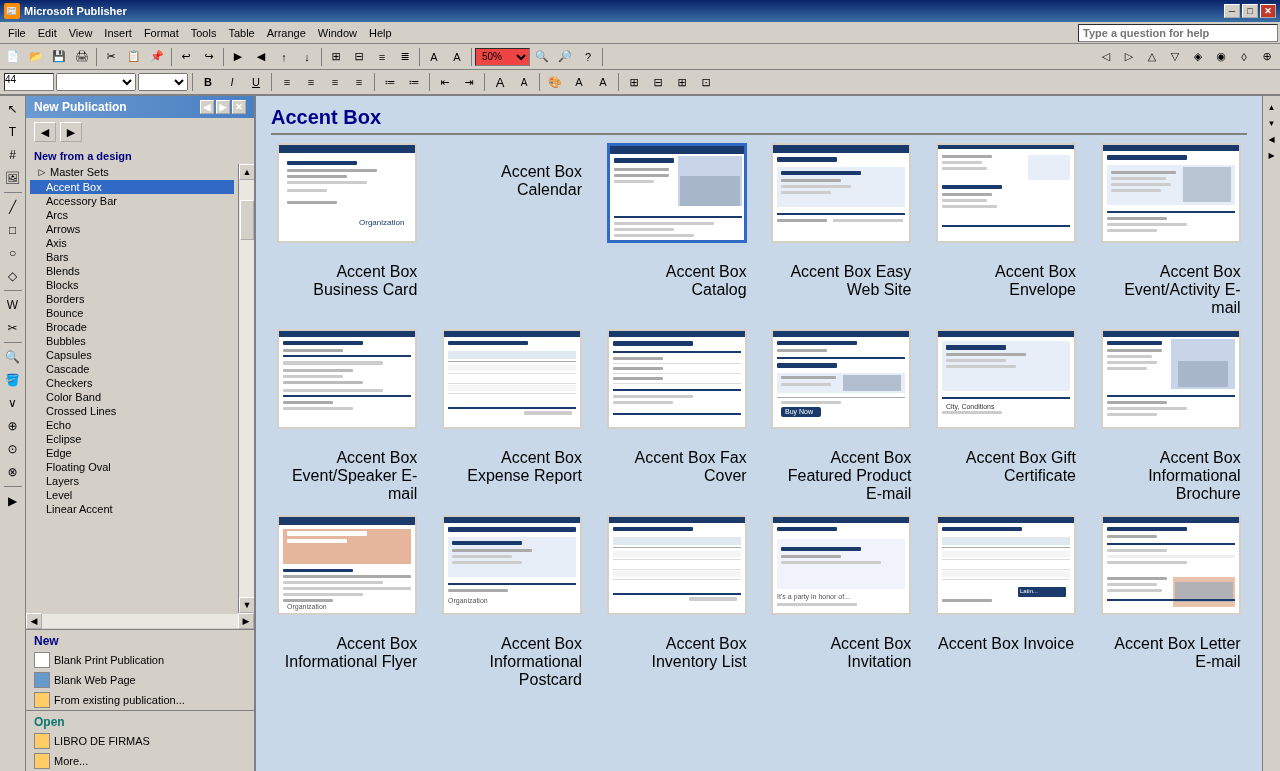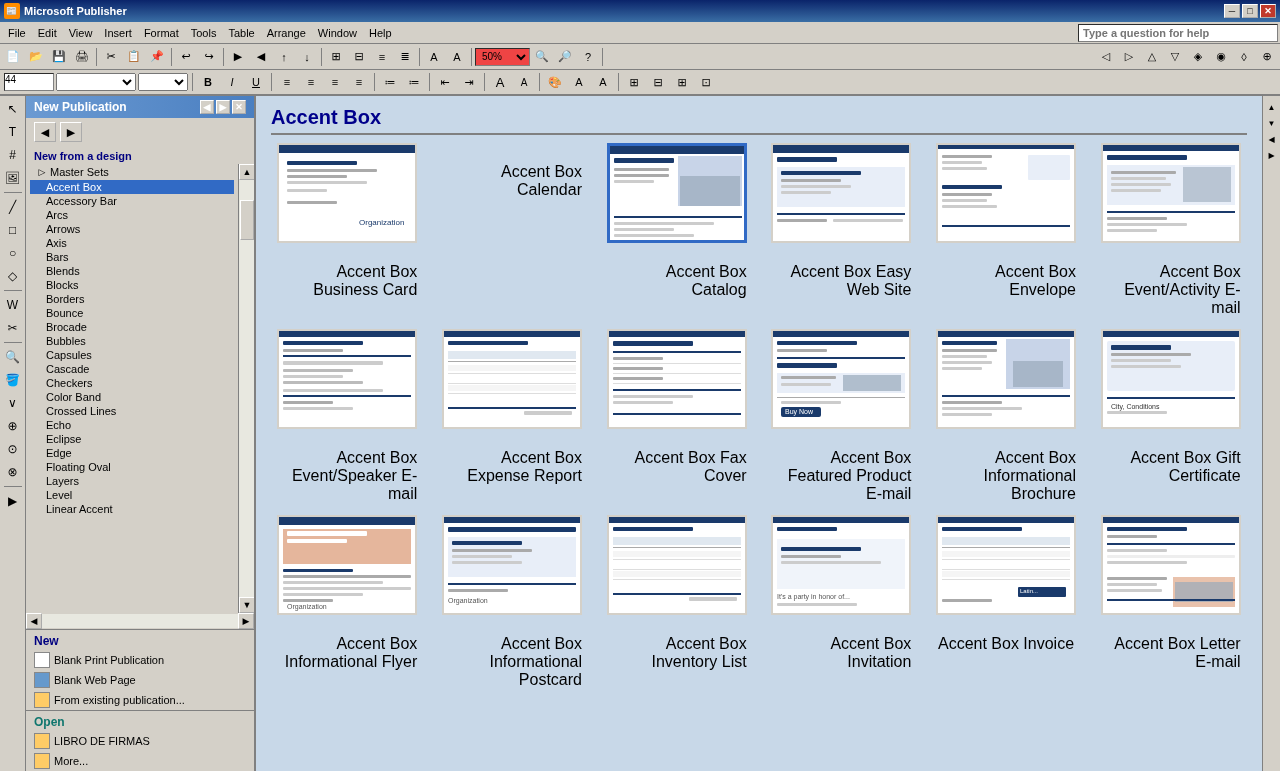--- a/index.html
+++ b/index.html
@@ -717,48 +717,48 @@
         <rect x="8" y="70" width="60" height="3" fill="#ccc" rx="1"></rect>
         <rect x="8" y="76" width="40" height="10" fill="#1a3a6b" rx="2"></rect>
         <text x="12" y="83" font-family="Arial" font-size="7" fill="white">Buy Now</text>
       </svg></div>
           <div class="template-label">Accent Box Featured Product E-mail</div>
         </div>
         <div class="template-item">
           <div class="template-thumb"><svg width="136" height="96" xmlns="http://www.w3.org/2000/svg">
         <rect width="136" height="96" fill="white"></rect>
         <rect y="0" width="136" height="6" fill="#1a3a6b"></rect>
+        <rect x="4" y="10" width="128" height="50" fill="#e8eef8" rx="2"></rect>
+        <rect x="8" y="14" width="60" height="5" fill="#1a3a6b" rx="1"></rect>
+        <rect x="8" y="22" width="80" height="3" fill="#aaa" rx="1"></rect>
+        <rect x="8" y="28" width="60" height="3" fill="#ccc" rx="1"></rect>
+        <rect x="8" y="34" width="70" height="3" fill="#ccc" rx="1"></rect>
+        <rect x="4" y="66" width="128" height="2" fill="#1a3a6b"></rect>
+        <text x="8" y="78" font-family="Arial" font-size="7" fill="#333">City, Conditions</text>
+        <rect x="4" y="80" width="60" height="3" fill="#ccc" rx="1"></rect>
+      </svg></div>
+          <div class="template-label">Accent Box Gift Certificate</div>
+        </div>
+        <div class="template-item">
+          <div class="template-thumb"><svg width="136" height="96" xmlns="http://www.w3.org/2000/svg">
+        <rect width="136" height="96" fill="white"></rect>
+        <rect y="0" width="136" height="6" fill="#1a3a6b"></rect>
         <rect x="68" y="8" width="64" height="50" fill="#c8d4e8"></rect>
         <rect x="75" y="30" width="50" height="26" fill="#9ab" opacity="0.7"></rect>
         <rect x="4" y="10" width="55" height="4" fill="#1a3a6b" rx="1"></rect>
         <rect x="4" y="18" width="55" height="3" fill="#aaa" rx="1"></rect>
         <rect x="4" y="24" width="45" height="3" fill="#ccc" rx="1"></rect>
         <rect x="4" y="30" width="50" height="3" fill="#ccc" rx="1"></rect>
         <rect x="4" y="36" width="40" height="3" fill="#ccc" rx="1"></rect>
         <rect x="4" y="64" width="128" height="2" fill="#1a3a6b"></rect>
         <rect x="4" y="70" width="60" height="3" fill="#aaa" rx="1"></rect>
         <rect x="4" y="76" width="80" height="3" fill="#ccc" rx="1"></rect>
         <rect x="4" y="82" width="50" height="3" fill="#ccc" rx="1"></rect>
       </svg></div>
           <div class="template-label">Accent Box Informational Brochure</div>
-        </div>
-        <div class="template-item">
-          <div class="template-thumb"><svg width="136" height="96" xmlns="http://www.w3.org/2000/svg">
-        <rect width="136" height="96" fill="white"></rect>
-        <rect y="0" width="136" height="6" fill="#1a3a6b"></rect>
-        <rect x="4" y="10" width="128" height="50" fill="#e8eef8" rx="2"></rect>
-        <rect x="8" y="14" width="60" height="5" fill="#1a3a6b" rx="1"></rect>
-        <rect x="8" y="22" width="80" height="3" fill="#aaa" rx="1"></rect>
-        <rect x="8" y="28" width="60" height="3" fill="#ccc" rx="1"></rect>
-        <rect x="8" y="34" width="70" height="3" fill="#ccc" rx="1"></rect>
-        <rect x="4" y="66" width="128" height="2" fill="#1a3a6b"></rect>
-        <text x="8" y="78" font-family="Arial" font-size="7" fill="#333">City, Conditions</text>
-        <rect x="4" y="80" width="60" height="3" fill="#ccc" rx="1"></rect>
-      </svg></div>
-          <div class="template-label">Accent Box Gift Certificate</div>
         </div>
         <div class="template-item">
           <div class="template-thumb"><svg width="136" height="96" xmlns="http://www.w3.org/2000/svg">
         <rect width="136" height="96" fill="white"></rect>
         <rect y="0" width="136" height="8" fill="#1a3a6b"></rect>
         <rect x="4" y="12" width="128" height="35" fill="#d4855a" opacity="0.6"></rect>
         <rect x="8" y="14" width="80" height="5" fill="#fff" rx="1"></rect>
         <rect x="8" y="22" width="60" height="4" fill="#fff" rx="1"></rect>
         <rect x="4" y="52" width="70" height="3" fill="#1a3a6b" rx="1"></rect>
         <rect x="4" y="58" width="128" height="3" fill="#aaa" rx="1"></rect>

